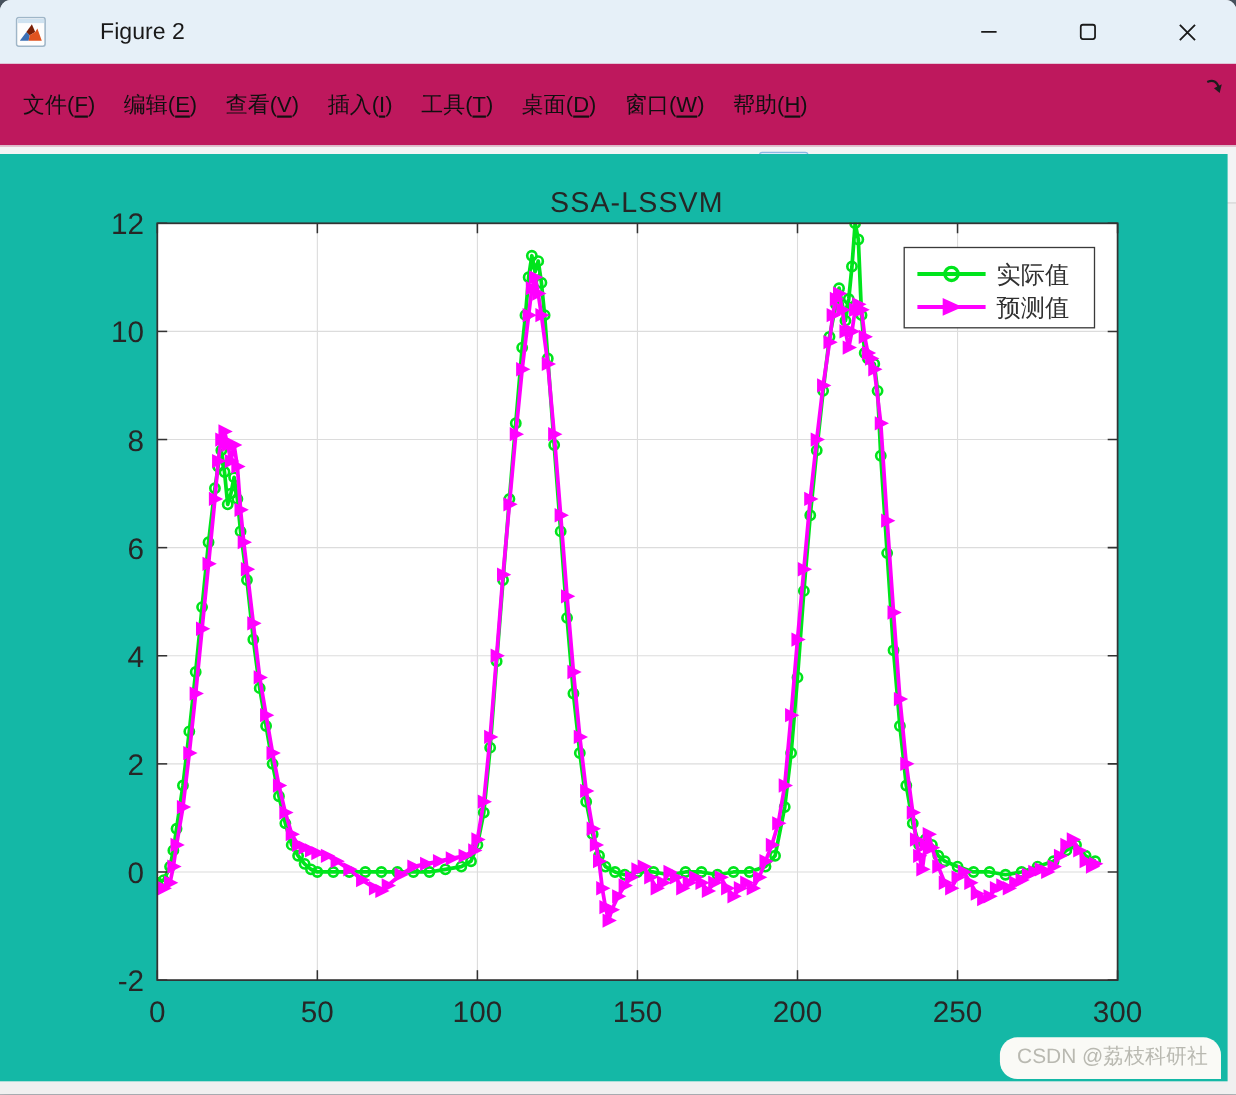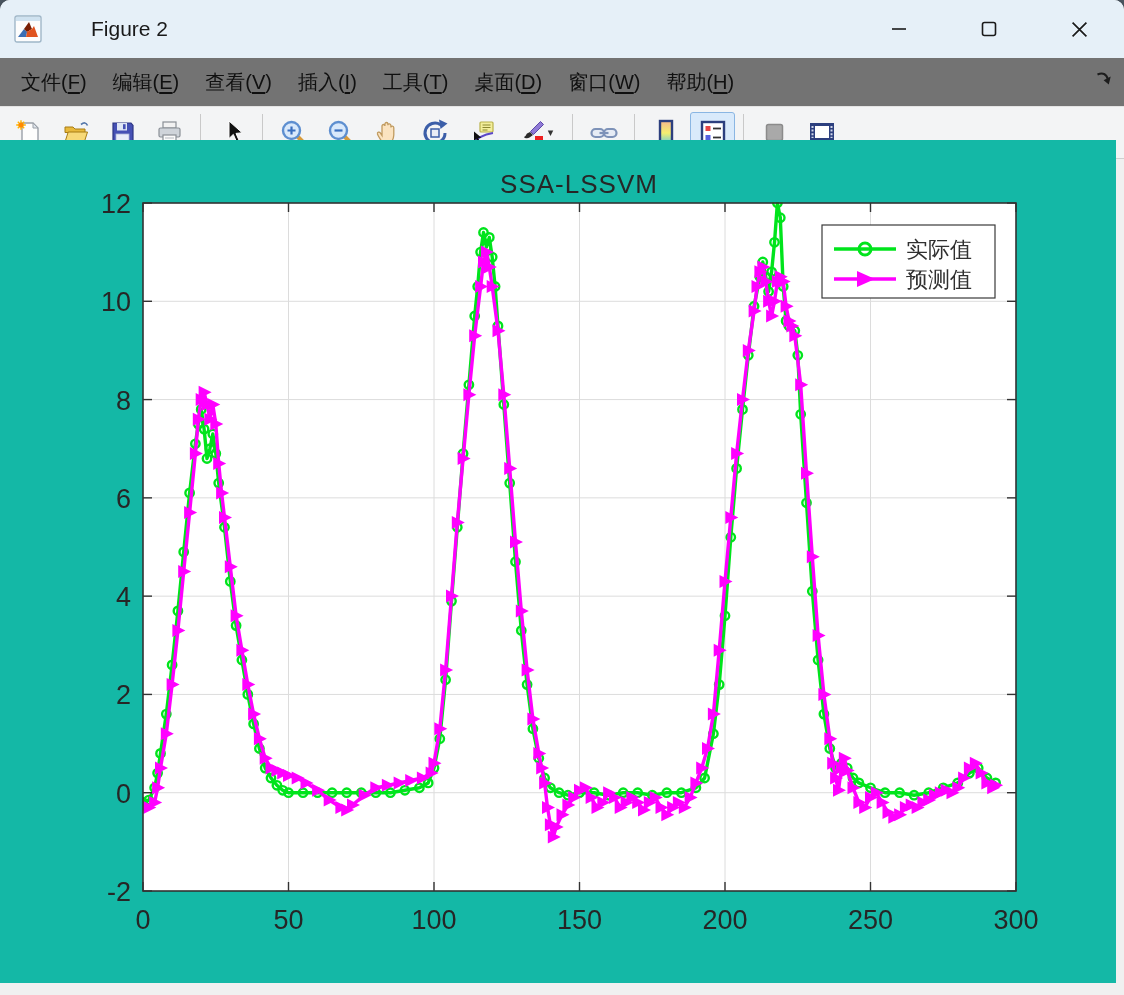--- a/index.html
+++ b/index.html
@@ -5,21 +5,21 @@
   html,body{margin:0;padding:0;}
   body{background:#4e5a66;font-family:"Liberation Sans",sans-serif;}
   .window{width:1124px;height:995px;background:#f0f0f0;border-radius:10px 10px 0 0;overflow:hidden;position:relative;box-shadow:0 2px 12px rgba(0,0,0,.4);}
   
   .titlebar{height:58px;background:#e6f0f8;display:flex;align-items:center;padding-left:14px;gap:40px;}
   .app-icon{width:28px;height:28px;display:inline-flex;}
   .titlebar .title{font-size:21px;color:#191919;margin-left:9px;}
   .win-controls{margin-left:auto;display:flex;height:100%;}
   .win-btn{width:90px;height:100%;display:flex;align-items:center;justify-content:center;cursor:default;}
   
-  .menubar{height:42px;background:#737373;border-bottom:1px solid #e3e3e3;display:flex;align-items:center;padding:3px 8px;position:relative;}
+  .menubar{height:42px;background:#be185d;border-bottom:1px solid #e3e3e3;display:flex;align-items:center;padding:16px 8px;position:relative;}
   .menu-item{padding:0 13px;font-size:20px;color:#101010;white-space:nowrap;cursor:default;}
   .menu-item u{text-underline-offset:3px;}
   .dock-arrow{position:absolute;right:10px;top:11px;width:20px;height:20px;}
   
   .toolbar{height:51px;background:#f3f4f5;border-bottom:1px solid #cfcfcf;display:flex;align-items:center;padding:0 5px;}
   .tb-btn{width:45px;height:42px;display:flex;align-items:center;justify-content:center;border:1px solid transparent;border-radius:3px;background:transparent;padding:0;margin:0 1px;}
   .tb-btn.active{background:#d9eafb;border:1px solid #8ab6e3;}
   .tb-btn.wide{width:58px;}
   .tb-icon{width:30px;height:30px;display:inline-flex;}
   .tb-icon svg{width:30px;height:30px;}
@@ -597,15 +597,16 @@
         <line x1="1016" y1="63" x2="1007" y2="63" stroke="#333" stroke-width="1.4"></line>
         <text x="131" y="73" text-anchor="end" class="tick-label">12</text>
         <rect x="822" y="85" width="173" height="73" fill="#ffffff" stroke="#3a3a3a" stroke-width="1.2"></rect>
         <line x1="834" y1="109" x2="896" y2="109" stroke="#00e41c" stroke-width="3.6"></line>
         <circle cx="865" cy="109" r="6" fill="none" stroke="#00e41c" stroke-width="3"></circle>
         <text x="906" y="117" class="legend-label">实际值</text>
         <line x1="834" y1="139" x2="896" y2="139" stroke="#ff00ff" stroke-width="3.6"></line>
         <polygon points="857,131 857,147 875,139" fill="#ff00ff"></polygon>
         <text x="906" y="147" class="legend-label">预测值</text>
       </svg>
+    <div class="watermark">CSDN @荔枝科研社</div>
   </div>
 
 </div>
 
 </body></html>

